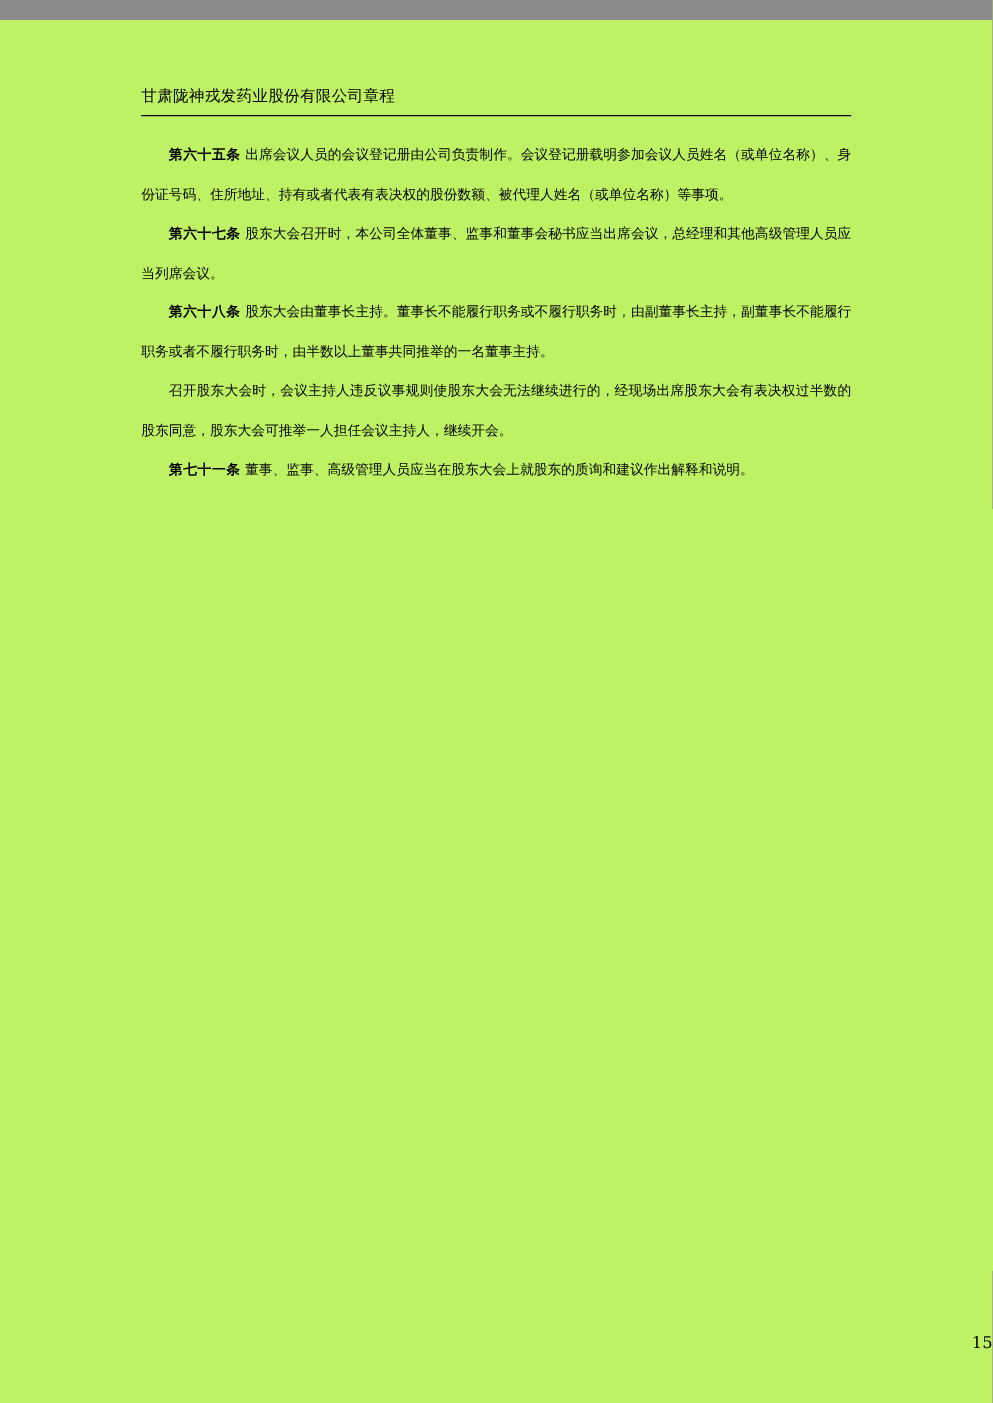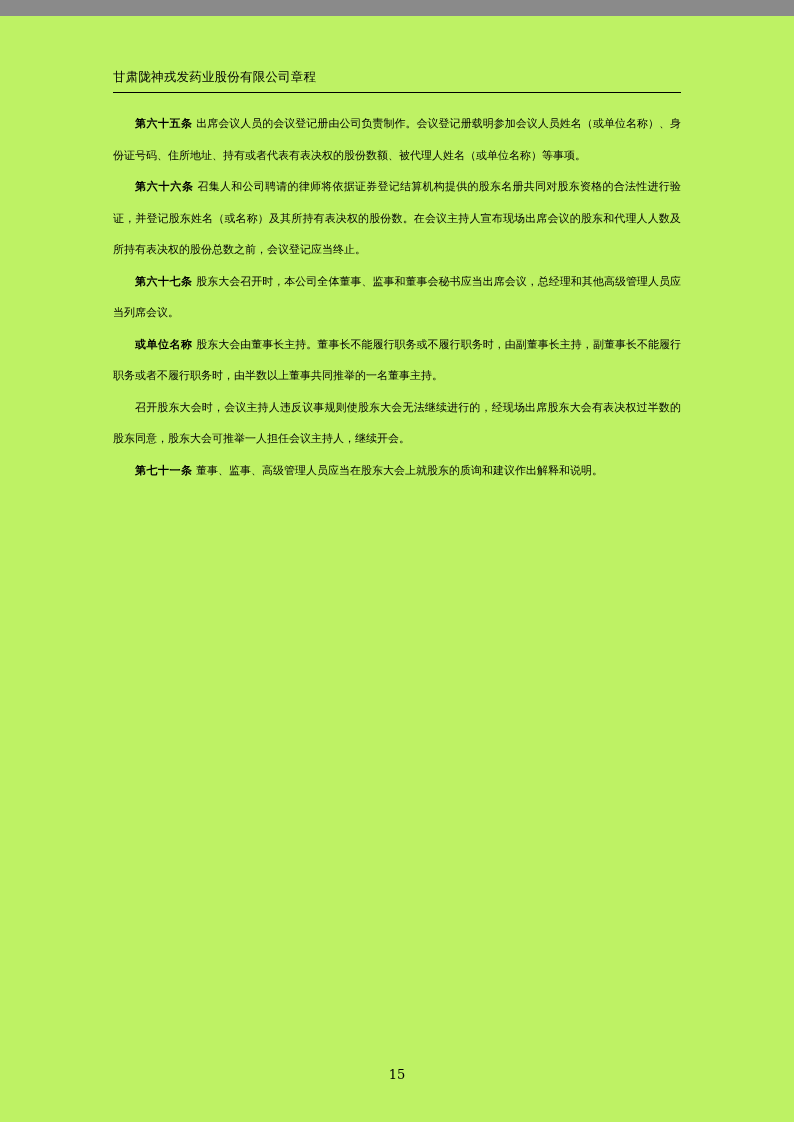--- a/index.html
+++ b/index.html
@@ -52,37 +52,36 @@
   }
   .para .label {
     font-weight: bold;
     letter-spacing: 0.5px;
   }
   .footer {
     position: absolute;
     bottom: 56px;
     left: 0;
     width: 100%;
-    text-align: center;
+    text-align: right;
     font-size: 13px;
     font-family: "DejaVu Serif", "Liberation Serif", serif;
   }
 </style>
 </head>
 <body>
 
 <div class="page">
 
   <div class="header">甘肃陇神戎发药业股份有限公司章程</div>
   <div class="header-rule"></div>
 
   <div class="body">
     <p class="para"><span class="label">第六十五条</span> <span>出席会议人员的会议登记册由公司负责制作。会议登记册载明参加会议人员姓名（或单位名称）、身份证号码、住所地址、持有或者代表有表决权的股份数额、被代理人姓名（或单位名称）等事项。</span></p>
-    <p class="para"><span class="label">第六十六条</span> <span>召集人和公司聘请的律师将依据证券登记结算机构提供的股东名册共同对股东资格的合法性进行验证，并登记股东姓名（或名称）及其所持有表决权的股份数。在会议主持人宣布现场出席会议的股东和代理人人数及所持有表决权的股份总数之前，会议登记应当终止。</span></p>
     <p class="para"><span class="label">第六十七条</span> <span>股东大会召开时，本公司全体董事、监事和董事会秘书应当出席会议，总经理和其他高级管理人员应当列席会议。</span></p>
-    <p class="para"><span class="label">或单位名称</span> <span>股东大会由董事长主持。董事长不能履行职务或不履行职务时，由副董事长主持，副董事长不能履行职务或者不履行职务时，由半数以上董事共同推举的一名董事主持。</span></p>
+    <p class="para"><span class="label">第六十八条</span> <span>股东大会由董事长主持。董事长不能履行职务或不履行职务时，由副董事长主持，副董事长不能履行职务或者不履行职务时，由半数以上董事共同推举的一名董事主持。</span></p>
     <p class="para"><span class="label"></span><span>召开股东大会时，会议主持人违反议事规则使股东大会无法继续进行的，经现场出席股东大会有表决权过半数的股东同意，股东大会可推举一人担任会议主持人，继续开会。</span></p>
     <p class="para"><span class="label">第七十一条</span> <span>董事、监事、高级管理人员应当在股东大会上就股东的质询和建议作出解释和说明。</span></p>
   </div>
 
   <div class="footer">15</div>
 
 </div>
 
 </body></html>

